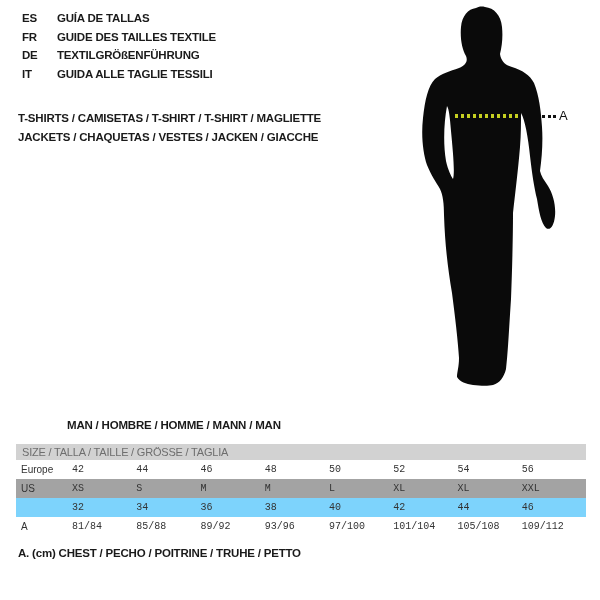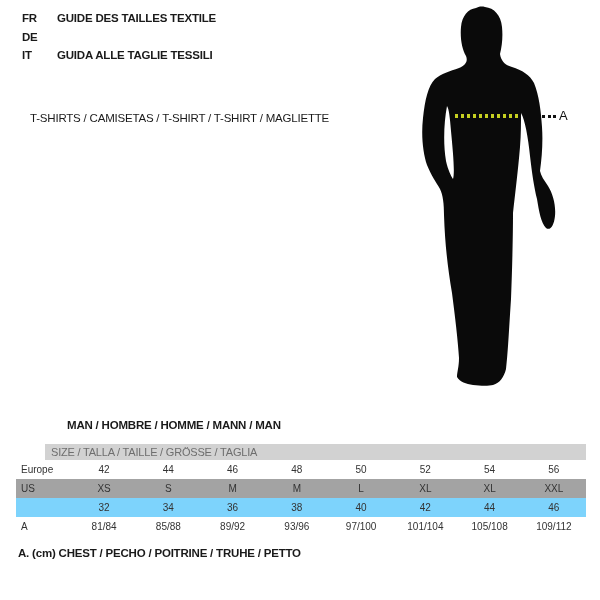--- a/index.html
+++ b/index.html
@@ -10,67 +10,73 @@
   }
   .abs{position:absolute;}
 
   
   #language-guide{left:22px;top:9px;}
   .lang-row{display:flex;height:18.5px;align-items:center;font-weight:bold;font-size:11.5px;letter-spacing:-0.2px;}
   .lang-code{width:35px;flex:0 0 35px;}
 
   
   #product-types{left:18px;top:109px;}
-  .product-line{font-weight:normal;font-size:11.5px;line-height:19px;letter-spacing:-0.2px;white-space:nowrap;margin-left:12px;}
+  .product-line{font-weight:bold;font-size:11.5px;line-height:19px;letter-spacing:-0.2px;white-space:nowrap;}
 
   
   #figure-wrap{left:400px;top:0;width:200px;height:400px;}
   #chest-dash{left:455px;top:114px;width:63px;height:4px;
     background:repeating-linear-gradient(90deg,#c6d021 0 3.5px,rgba(0,0,0,0) 3.5px 6px);}
   #pointer-dash{left:542px;top:115px;width:15px;height:2.6px;
     background:repeating-linear-gradient(90deg,#111 0 3px,rgba(0,0,0,0) 3px 5.5px);}
   #measure-label{left:559px;top:108px;font-size:13px;font-weight:400;color:#111;}
 
   
   #section-title{left:19px;top:419px;font-weight:bold;font-size:11.5px;letter-spacing:-0.2px;padding-left:48px;}
 
   
   #size-table{left:16px;top:444px;width:570px;}
   #size-table-header{
     height:16px;line-height:16px;background:#d2d2d2;color:#6e6e6e;
-    font-size:11px;padding-left:6px;letter-spacing:-0.2px;margin-left:29px;
+    font-size:11px;padding-left:6px;letter-spacing:-0.2px;
   }
   .trow{display:grid;grid-template-columns:56px repeat(8,1fr);height:19px;align-items:center;font-size:10px;color:#333;}
   .trow .rlabel{text-align:left;padding-left:5px;}
-  .trow .cell{text-align:center;}
+  .trow .cell{text-align:left;font-family:Liberation Mono, monospace;}
   .trow.stripe{background:#a3a3a3;}
   .trow.stripe2{background:#7dd3fc;}
 
   
   #footnote{left:18px;top:547px;font-weight:bold;font-size:11.5px;letter-spacing:-0.2px;text-align:right;}
 </style>
 </head>
 <body>
 
 <div id="language-guide" class="abs">
     <div class="lang-row">
+      <span class="lang-code">ES</span>
+      <span class="lang-label">GUÍA DE TALLAS</span>
+    </div>
+    <div class="lang-row">
       <span class="lang-code">FR</span>
       <span class="lang-label">GUIDE DES TAILLES TEXTILE</span>
     </div>
     <div class="lang-row">
       <span class="lang-code">DE</span>
+      <span class="lang-label">TEXTILGRÖßENFÜHRUNG</span>
     </div>
     <div class="lang-row">
       <span class="lang-code">IT</span>
       <span class="lang-label">GUIDA ALLE TAGLIE TESSILI</span>
     </div>
   </div>
 
 <div id="product-types" class="abs">
     <div class="product-line">T-SHIRTS / CAMISETAS / T-SHIRT / T-SHIRT / MAGLIETTE</div>
+    <div class="product-line">JACKETS / CHAQUETAS / VESTES / JACKEN / GIACCHE</div>
   </div>
 
 <div id="figure-wrap" class="abs">
   <svg width="200" height="400" viewBox="400 0 200 400">
     <path fill="#0a0a0a" fill-rule="evenodd" d="
       M476,8 C468,9 462,16 461,27 C460,38 462,49 466,56 C468,61 466,65 459,68
       C450,71 441,74 435,79 C428,86 425,100 423,118 C421,136 423,153 427,165
       C431,175 436,182 440,189 C443,195 444,204 444,215 C445,246 448,269 452,293
       C455,316 458,341 459,358 C459,367 457,372 457,377 C460,382 466,384 473,385
       C481,386 489,386 493,385 C500,383 504,377 506,369 C508,352 509,329 511,299

